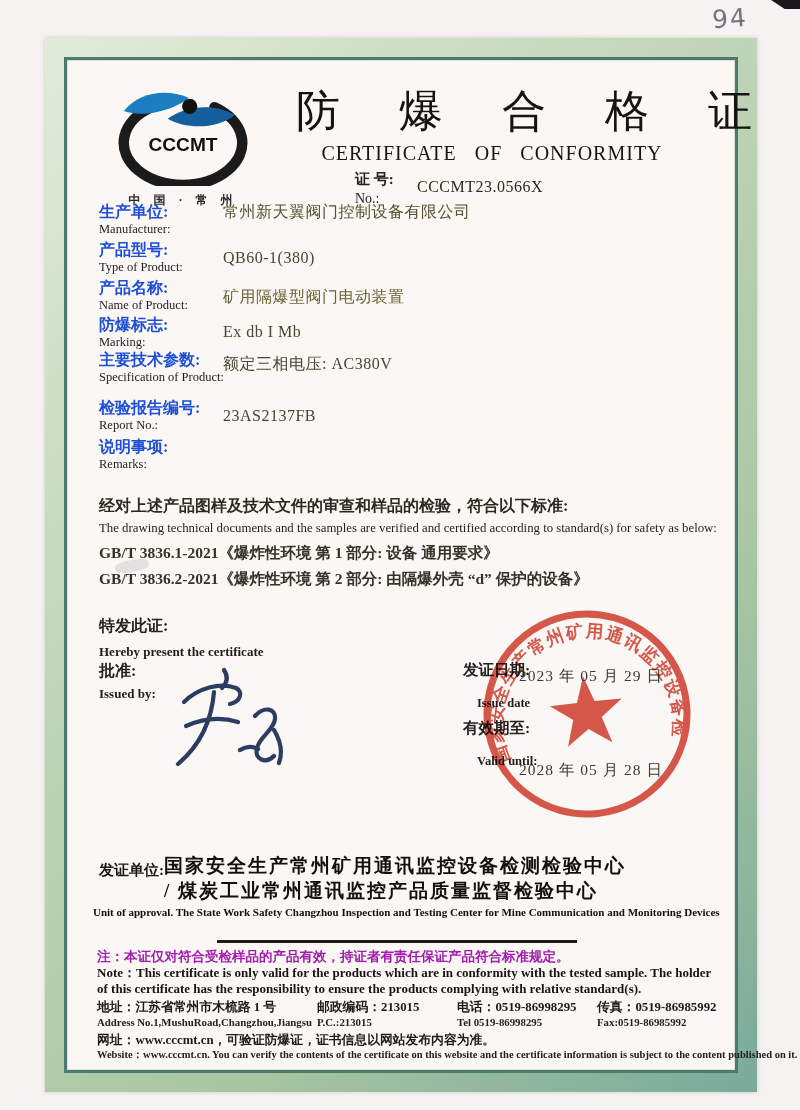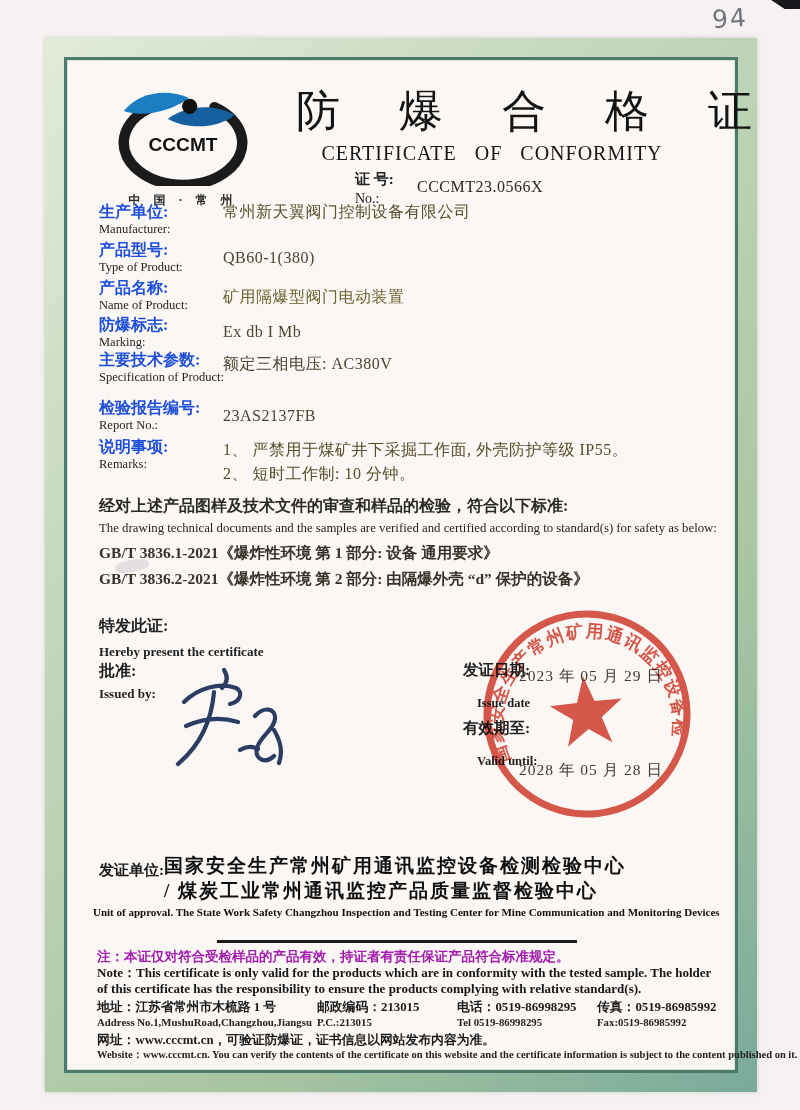--- a/index.html
+++ b/index.html
@@ -150,24 +150,20 @@
     <div class="fl" style="top:339px">
       <div class="zh">检验报告编号:</div>
       <div class="en">Report No.:</div>
     </div>
     <div class="fv" style="top:347px">23AS2137FB</div>
 
     <div class="fl" style="top:378px">
       <div class="zh">说明事项:</div>
       <div class="en">Remarks:</div>
     </div>
-    <div class="fv" style="top:378px">
-      <div class="remarks-line">1、 严禁用于煤矿井下采掘工作面, 外壳防护等级 IP55。</div>
-      <div class="remarks-line">2、 短时工作制: 10 分钟。</div>
-    </div>
 
     <div class="standards">
       <div class="s-zh">经对上述产品图样及技术文件的审查和样品的检验，符合以下标准:</div>
       <div class="s-en">The drawing technical documents and the samples are verified and certified according to standard(s) for safety as below:</div>
       <div class="s-line">GB/T 3836.1-2021《爆炸性环境 第 1 部分: 设备 通用要求》</div>
       <div class="s-line">GB/T 3836.2-2021《爆炸性环境 第 2 部分: 由隔爆外壳 “d” 保护的设备》</div>
     </div>
     <div class="smudge"></div>
 
     <div class="present-zh">特发此证:</div>

